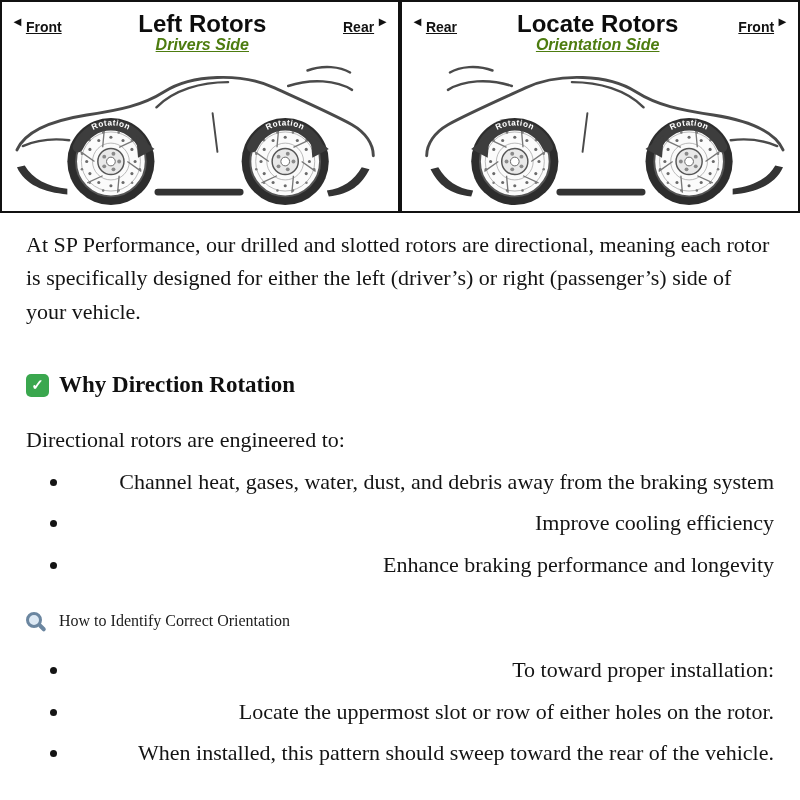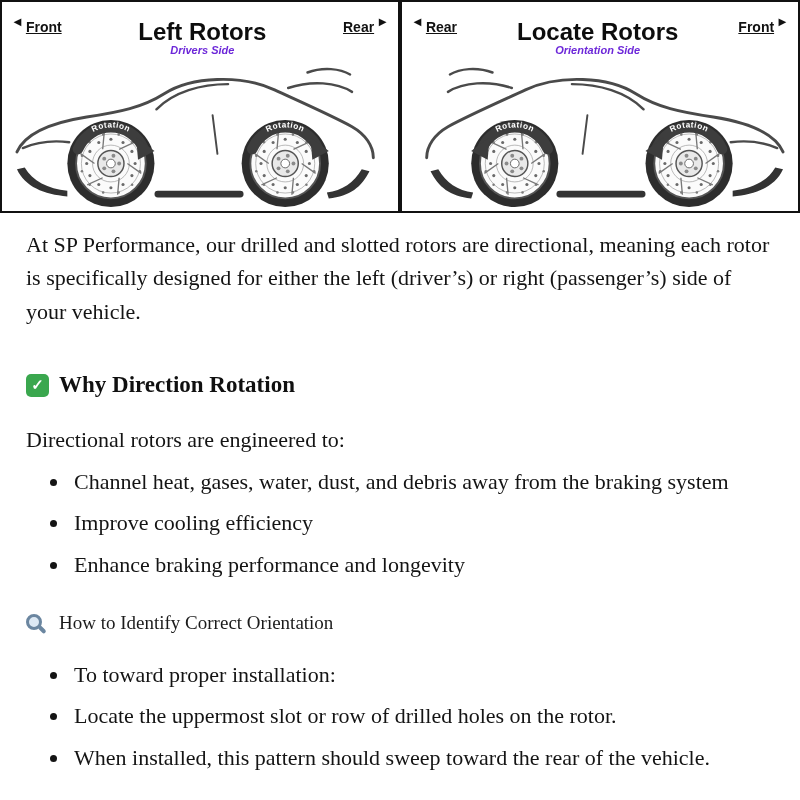--- a/index.html
+++ b/index.html
@@ -7,33 +7,33 @@
   body { width:800px; font-family:"Liberation Serif", serif; color:#141414; }
 
   
   .panels { display:flex; width:100%; }
   .panel { flex:1 1 50%; border:2px solid #111; height:213px; background:#fff; overflow:hidden; }
   .panel-header { display:flex; justify-content:space-between; align-items:flex-start; padding:5px 9px 0 9px; }
   .dir { font-family:"Liberation Sans", sans-serif; font-weight:bold; font-size:14px; color:#111;
          display:inline-flex; align-items:center; gap:2px; white-space:nowrap; }
   .dir .lbl { text-decoration:underline;margin-top:12px; }
   .dir .arr { font-size:13px; line-height:1; }
-  .title-wrap { text-align:center; margin-top:12px; }
+  .title-wrap { text-align:center; margin-top:4px; }
   .panel-title { font-family:"Liberation Sans", sans-serif; font-weight:800; font-size:24px; line-height:1.05; color:#0d0d0d; }
-  .panel-sub { font-family:"Liberation Sans", sans-serif; font-style:italic; font-weight:bold; font-size:11px; color:#6d28d9; }
+  .panel-sub { font-family:"Liberation Sans", sans-serif; font-style:italic; font-weight:bold; font-size:16px; color:#4d7c0f;text-decoration:underline; }
   .car-svg { display:block; width:100%; height:153px; margin-top:1px; }
 
   
   .content { padding:15px 26px 6px 26px; font-size:22px; line-height:1.52; }
   .intro { margin:0 0 40px 0; }
   h2.section { display:flex; align-items:center; gap:10px; font-size:23px; margin:26px 0 20px 0; font-weight:bold; color:#101010; }
-  h2.section.light { font-weight:normal; font-size:19px; color:#1b1b1b; }
+  h2.section.light { font-weight:normal; font-size:16px; color:#1b1b1b; }
   .lead { margin:0 0 8px 0; }
   ul { margin:0 0 28px 0; padding-left:44px; }
-  li { margin:0 0 8px 0; padding-left:4px; }
+  li { margin:0 0 8px 0; padding-left:4px;text-align:right; }
 
   .check-icon { width:23px; height:23px; background:#3aa74e; border-radius:5px; color:#fff;
                 display:inline-flex; align-items:center; justify-content:center;
                 font-family:"Liberation Sans", sans-serif; font-weight:bold; font-size:15px; flex:0 0 auto; }
   .loupe-icon { position:relative; width:16px; height:16px; border:3px solid #6b86a0; border-radius:50%;
                 display:inline-block; background:#dde9f4; margin-right:7px; margin-bottom:2px; flex:0 0 auto; }
   .loupe-icon::after { content:""; position:absolute; width:4px; height:9px; background:#6b86a0;
                 border-radius:2px; transform:rotate(-45deg); right:-5px; bottom:-7px; }
 </style>
 </head>
@@ -256,16 +256,16 @@
     <li>Enhance braking performance and longevity</li>
   </ul>
 
   <h2 class="section light">
     <span class="loupe-icon"></span>
     <span>How to Identify Correct Orientation</span>
   </h2>
 
   <ul>
     <li>To toward proper installation:</li>
-    <li>Locate the uppermost slot or row of drilled holes on the rotor.</li>
+    <li>Locate the uppermost slot or row of either holes on the rotor.</li>
     <li>When installed, this pattern should sweep toward the rear of the vehicle.</li>
   </ul>
 </div>
 
 </body></html>

